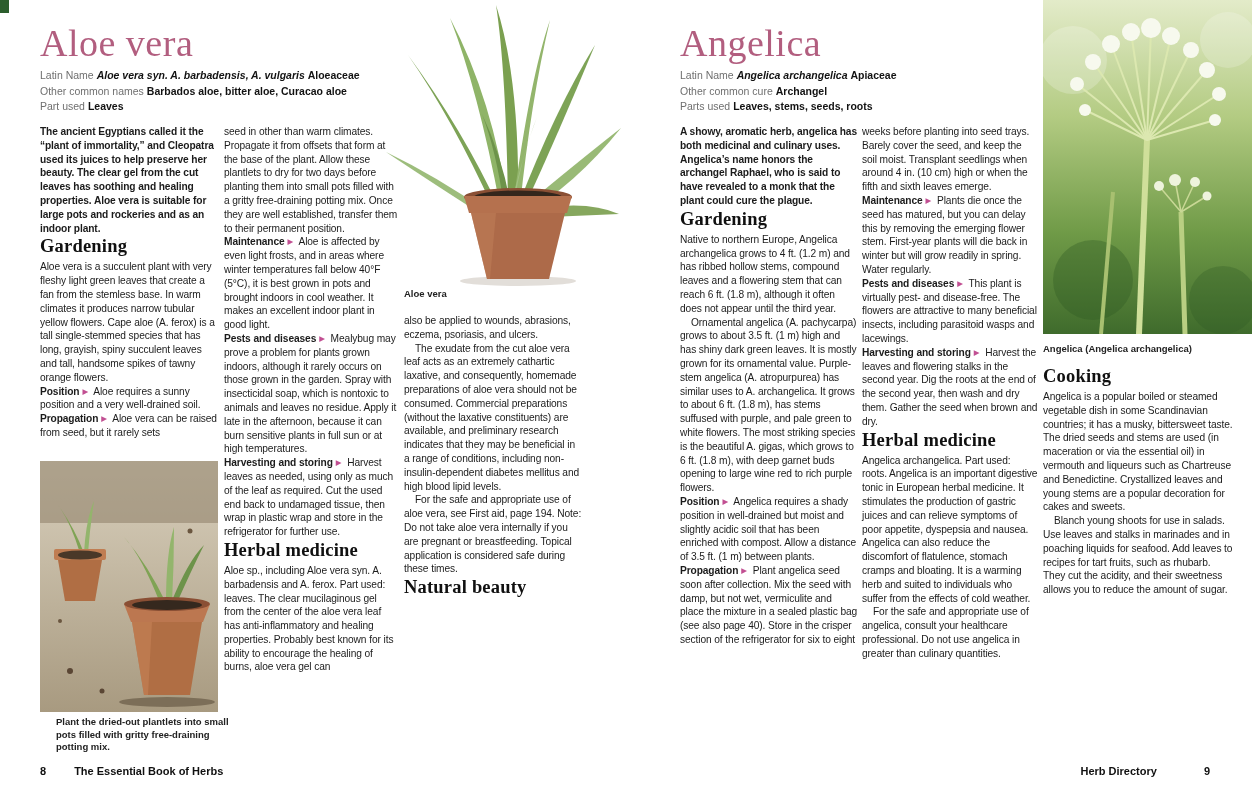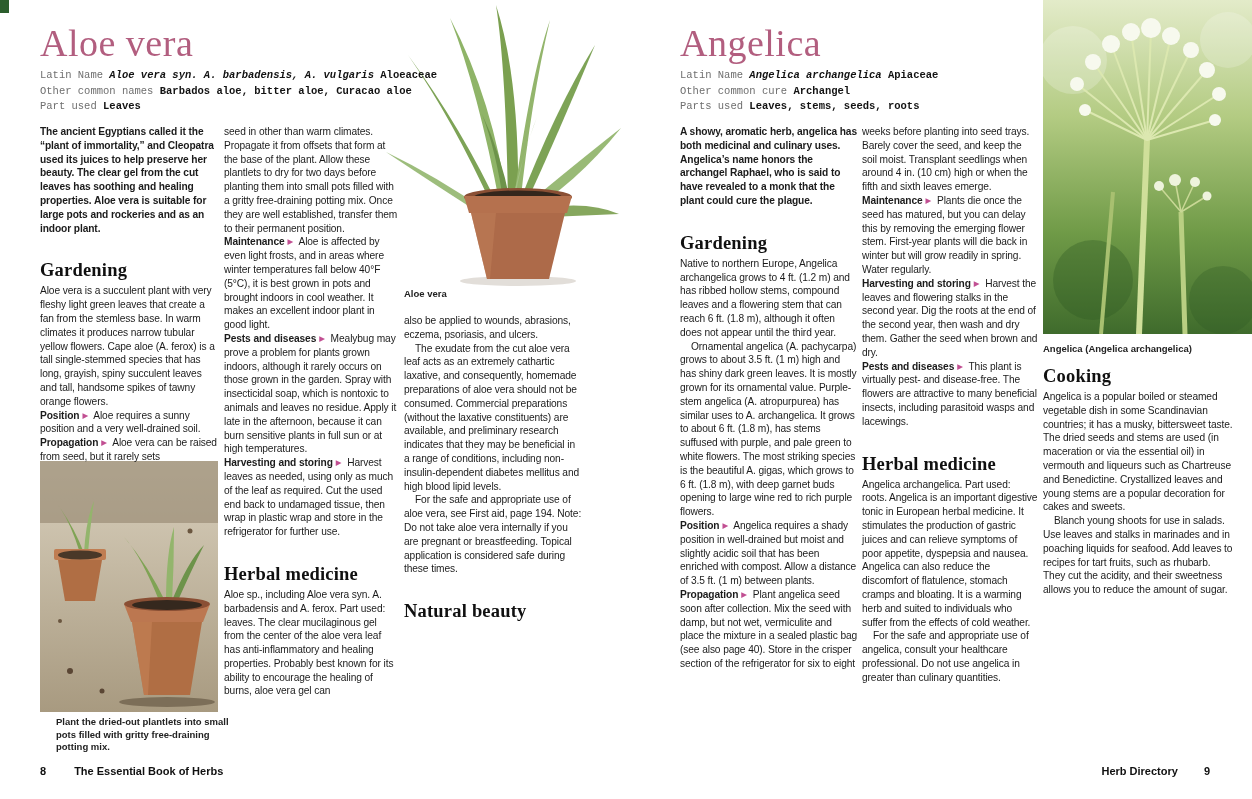--- a/index.html
+++ b/index.html
@@ -5,30 +5,30 @@
   :root{ --pink:#b25e7f; --accent:#c14f92; }
   html,body{margin:0;padding:0;}
   body{width:1252px;height:799px;position:relative;overflow:hidden;background:#fff;
        font-family:"Liberation Sans",sans-serif;}
   .spread{position:absolute;inset:0;background:#fff;border-radius:24px;}
   .corner{position:absolute;left:0;top:0;width:9px;height:13px;background:#2c5e2d;}
   .titleblock{position:absolute;top:22px;width:600px;}
   h1{font-family:"Liberation Serif","DejaVu Serif",serif;font-weight:400;font-size:38px;
      line-height:42px;color:var(--pink);margin:0;letter-spacing:.5px;}
   .meta{margin-top:5px;}
-  .meta-row{margin:2.5px 0;font-size:10.5px;color:#121212;line-height:13px;font-family:Liberation Mono, monospace;}
+  .meta-row{margin:2.5px 0;font-size:10.5px;color:#121212;line-height:13px;}
   .mlabel{color:#6f6f6f;}
   .mval-i{font-style:italic;font-weight:bold;}
   .mval-b{font-weight:bold;}
   .col{position:absolute;font-size:10.2px;line-height:13.8px;letter-spacing:-.1px;color:#1b1b1b;}
   .col p{margin:0;}
   .col p.lead{font-weight:bold;}
   .col p.indent{text-indent:11px;}
   .col h2{font-family:"Liberation Serif","DejaVu Serif",serif;font-size:18.5px;line-height:21px;
-          margin:25px 0 3px;color:#101010;letter-spacing:.2px;}
+          margin:1px 0 3px;color:#101010;letter-spacing:.2px;}
   .col h2:first-child{margin-top:0;}
   .tri{color:var(--accent);font-size:7.5px;margin:0 3px;vertical-align:1px;}
   .photo{position:absolute;line-height:0;}
   .cap{position:absolute;font-size:9.5px;font-weight:bold;color:#222;margin:0;line-height:12.5px;}
   .footer{position:absolute;top:765px;font-size:11px;font-weight:bold;color:#101010;display:flex;}
 </style>
 </head>
 <body>
 
 <div class="spread">
@@ -192,34 +192,34 @@
       <p class="lead">A showy, aromatic herb, angelica has both medicinal and culinary uses. Angelica’s name honors the archangel Raphael, who is said to have revealed to a monk that the plant could cure the plague.</p>
       <h2>Gardening</h2>
       <p>Native to northern Europe, Angelica archangelica grows to 4 ft. (1.2 m) and has ribbed hollow stems, compound leaves and a flowering stem that can reach 6 ft. (1.8 m), although it often does not appear until the third year.</p>
       <p class="indent">Ornamental angelica (A. pachycarpa) grows to about 3.5 ft. (1 m) high and has shiny dark green leaves. It is mostly grown for its ornamental value. Purple-stem angelica (A. atropurpurea) has similar uses to A. archangelica. It grows to about 6 ft. (1.8 m), has stems suffused with purple, and pale green to white flowers. The most striking species is the beautiful A. gigas, which grows to 6 ft. (1.8 m), with deep garnet buds opening to large wine red to rich purple flowers.</p>
       <p><b>Position</b><span class="tri">▶</span> Angelica requires a shady position in well-drained but moist and slightly acidic soil that has been enriched with compost. Allow a distance of 3.5 ft. (1 m) between plants.</p>
       <p><b>Propagation</b><span class="tri">▶</span> Plant angelica seed soon after collection. Mix the seed with damp, but not wet, vermiculite and place the mixture in a sealed plastic bag (see also page 40). Store in the crisper section of the refrigerator for six to eight</p>
     </div>
   <div class="col" style="left:862px;top:125px;width:176px;">
       <p>weeks before planting into seed trays. Barely cover the seed, and keep the soil moist. Transplant seedlings when around 4 in. (10 cm) high or when the fifth and sixth leaves emerge.</p>
       <p><b>Maintenance</b><span class="tri">▶</span> Plants die once the seed has matured, but you can delay this by removing the emerging flower stem. First-year plants will die back in winter but will grow readily in spring. Water regularly.</p>
+      <p><b>Pests and diseases</b><span class="tri">▶</span> This plant is virtually pest- and disease-free. The flowers are attractive to many beneficial insects, including parasitoid wasps and lacewings.</p>
       <p><b>Harvesting and storing</b><span class="tri">▶</span> Harvest the leaves and flowering stalks in the second year. Dig the roots at the end of the second year, then wash and dry them. Gather the seed when brown and dry.</p>
-      <p><b>Pests and diseases</b><span class="tri">▶</span> This plant is virtually pest- and disease-free. The flowers are attractive to many beneficial insects, including parasitoid wasps and lacewings.</p>
       <h2>Herbal medicine</h2>
       <p>Angelica archangelica. Part used: roots. Angelica is an important digestive tonic in European herbal medicine. It stimulates the production of gastric juices and can relieve symptoms of poor appetite, dyspepsia and nausea. Angelica can also reduce the discomfort of flatulence, stomach cramps and bloating. It is a warming herb and suited to individuals who suffer from the effects of cold weather.</p>
       <p class="indent">For the safe and appropriate use of angelica, consult your healthcare professional. Do not use angelica in greater than culinary quantities.</p>
     </div>
   <p class="cap" style="left:1043px;top:343px;width:200px;">Angelica (Angelica archangelica)</p>
   <div class="col" style="left:1043px;top:366px;width:192px;">
       <h2>Cooking</h2>
       <p>Angelica is a popular boiled or steamed vegetable dish in some Scandinavian countries; it has a musky, bittersweet taste. The dried seeds and stems are used (in maceration or via the essential oil) in vermouth and liqueurs such as Chartreuse and Benedictine. Crystallized leaves and young stems are a popular decoration for cakes and sweets.</p>
       <p class="indent">Blanch young shoots for use in salads. Use leaves and stalks in marinades and in poaching liquids for seafood. Add leaves to recipes for tart fruits, such as rhubarb. They cut the acidity, and their sweetness allows you to reduce the amount of sugar.</p>
     </div>
 
   <div class="footer" style="left:40px;">
     <span>8</span>
     <span style="margin-left:28px;">The Essential Book of Herbs</span>
   </div>
-  <div class="footer" style="right:42px;">
+  <div class="footer" style="right:42px;gap:21px;">
     <span>Herb Directory</span>
     <span style="margin-left:26px;">9</span>
   </div>
 </div>
 
 </body></html>

